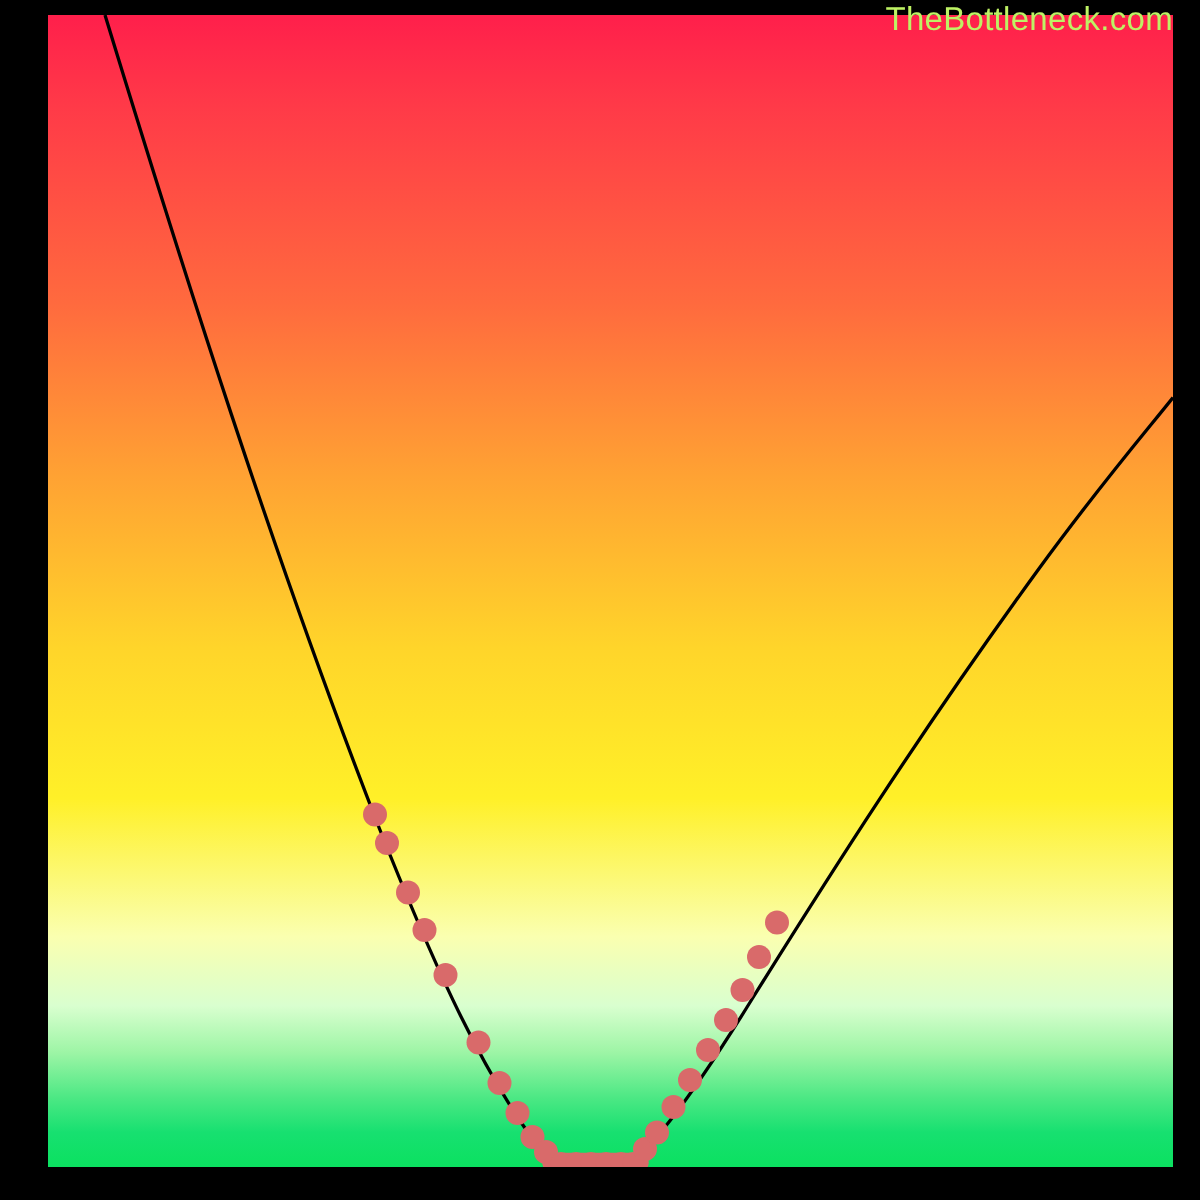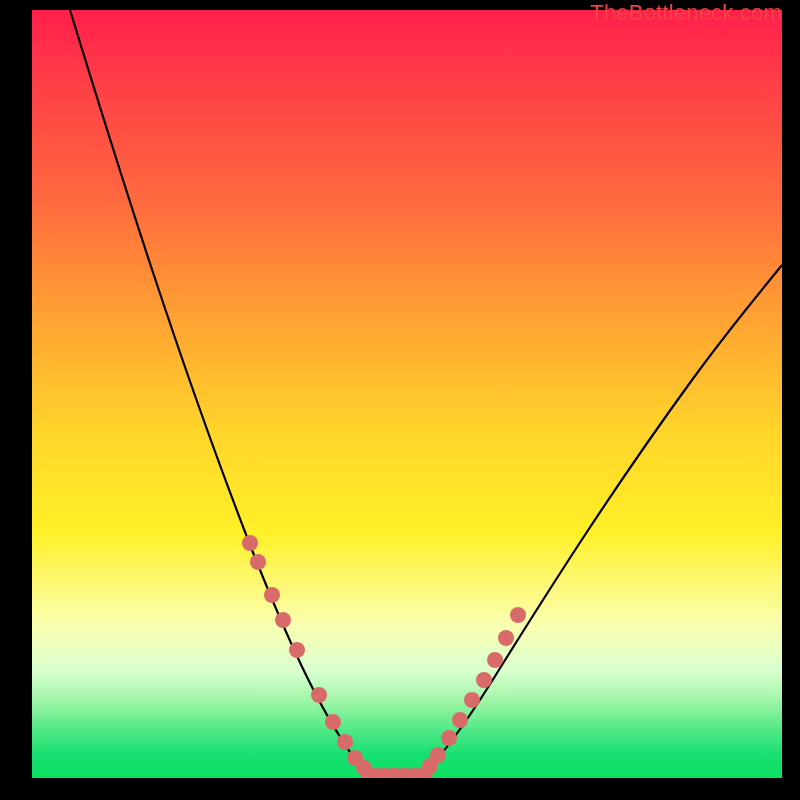--- a/index.html
+++ b/index.html
@@ -38,21 +38,21 @@
       #9ef5a6 90%,
       #4ce884 94%,
       #17e070 97%,
       #0be160 100%
     );
   }
   .watermark {
     position: absolute;
     top: 0px;
     right: 18px;
-    color: #ef4444;
+    color: #bef264;
     font-size: 22px;
     letter-spacing: 0.2px;
     font-weight: 500;
     user-select: none;
   }
   svg.curve {
     position: absolute;
     left: 0;
     top: 0;
     width: 750px;

